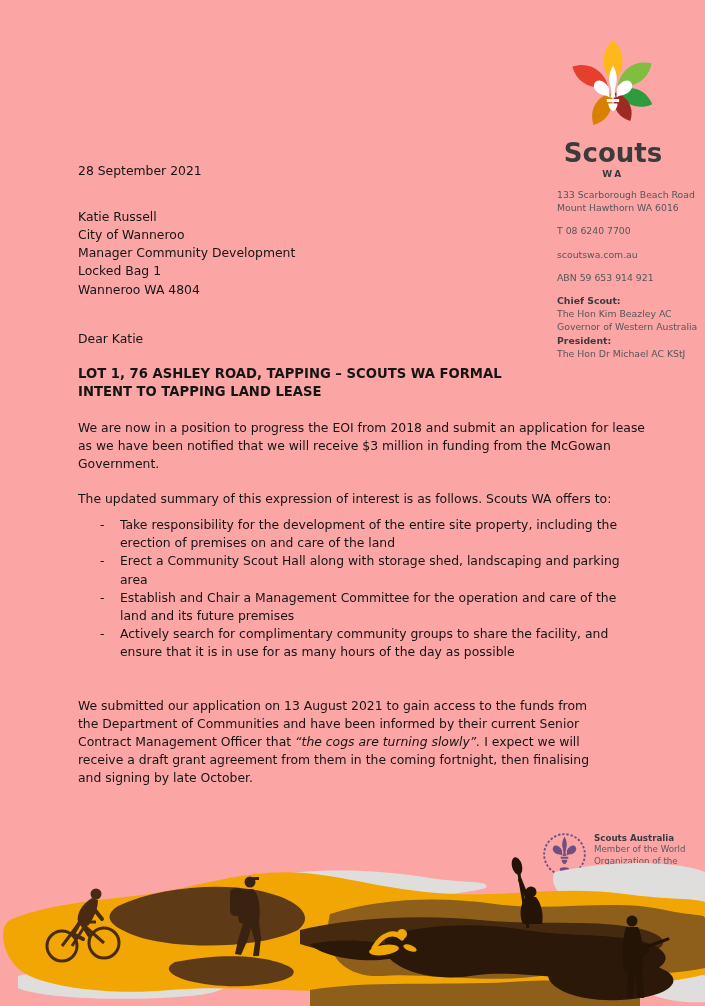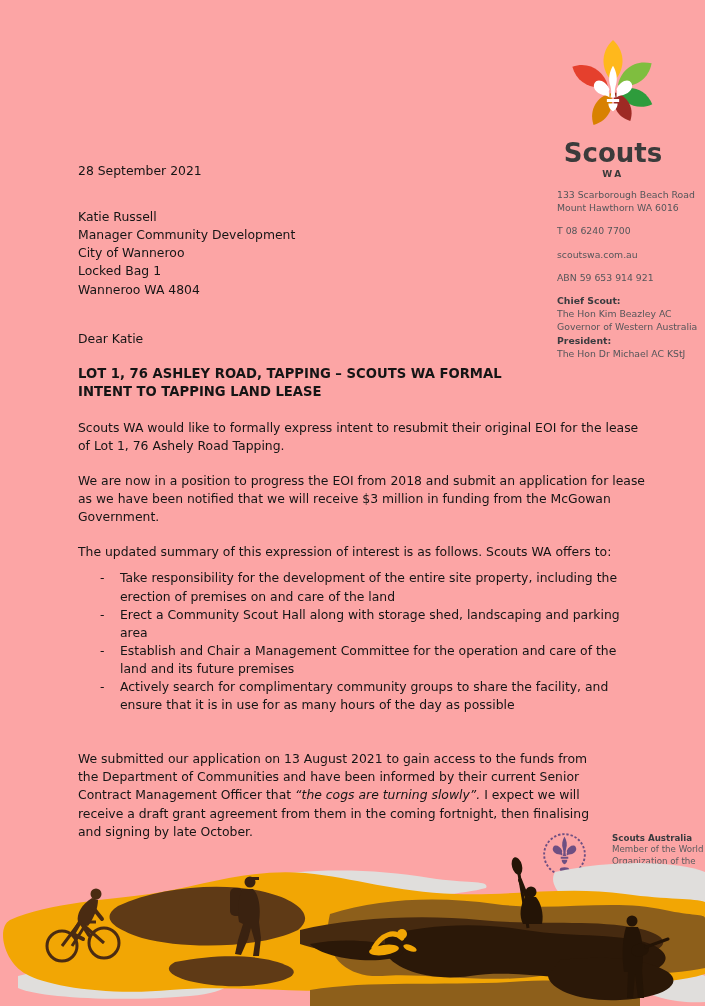--- a/index.html
+++ b/index.html
@@ -24,21 +24,21 @@
   .subject{font-weight:bold;font-size:13.2px;line-height:1.4;margin-bottom:17px;}
   .para{margin-bottom:17px;}
   .para-tight{margin-bottom:8px;}
   .bullets{margin:0 0 36px 0;}
   .bullet{display:flex;}
   .bullet .marker{flex:none;width:20px;padding-left:22px;}
   .bullet .text{flex:1;max-width:518px;}
   .closing{max-width:518px;}
   .closing .it{font-style:italic;}
   
-  .wosm{position:absolute;left:541px;top:831px;width:164px;display:flex;gap:24px;}
+  .wosm{position:absolute;left:541px;top:831px;width:164px;display:flex;gap:6px;}
   .wosm svg{flex:none;}
   .wosm-text{font-size:8.7px;line-height:1.3;color:#5a5b5e;padding-top:2px;}
   .wosm-text .t{font-weight:bold;color:#3a3b3f;}
   
   .illustration{position:absolute;left:0;bottom:0;width:705px;height:150px;}
 </style>
 </head>
 <body>
 
 <div class="page">
@@ -78,34 +78,33 @@
       <div class="bold">President:</div>
       <div>The Hon Dr Michael AC KStJ</div>
     </div>
   </div>
 
   <div class="letter">
     <div class="date">28 September 2021</div>
 
     <div class="recipient">
       <div>Katie Russell</div>
+      <div>City of Wanneroo</div>
       <div>Manager Community Development</div>
-      <div>City of Wanneroo</div>
       <div>Locked Bag 1</div>
       <div>Wanneroo WA 4804</div>
     </div>
 
     <div class="salutation">Dear Katie</div>
 
     <div class="subject">
       <div>LOT 1, 76 ASHLEY ROAD, TAPPING – SCOUTS WA FORMAL</div>
       <div>INTENT TO TAPPING LAND LEASE</div>
     </div>
 
-    <div class="para">Scouts WA would like to formally express intent to resubmit their original EOI for the lease of Lot 1, 76 Ashely Road Tapping.</div>
     <div class="para">We are now in a position to progress the EOI from 2018 and submit an application for lease as we have been notified that we will receive $3 million in funding from the McGowan Government.</div>
     <div class="para para-tight">The updated summary of this expression of interest is as follows. Scouts WA offers to:</div>
 
     <div class="bullets">
       <div class="bullet">
         <span class="marker">-</span>
         <span class="text">Take responsibility for the development of the entire site property, including the erection of premises on and care of the land</span>
       </div>
       <div class="bullet">
         <span class="marker">-</span>

